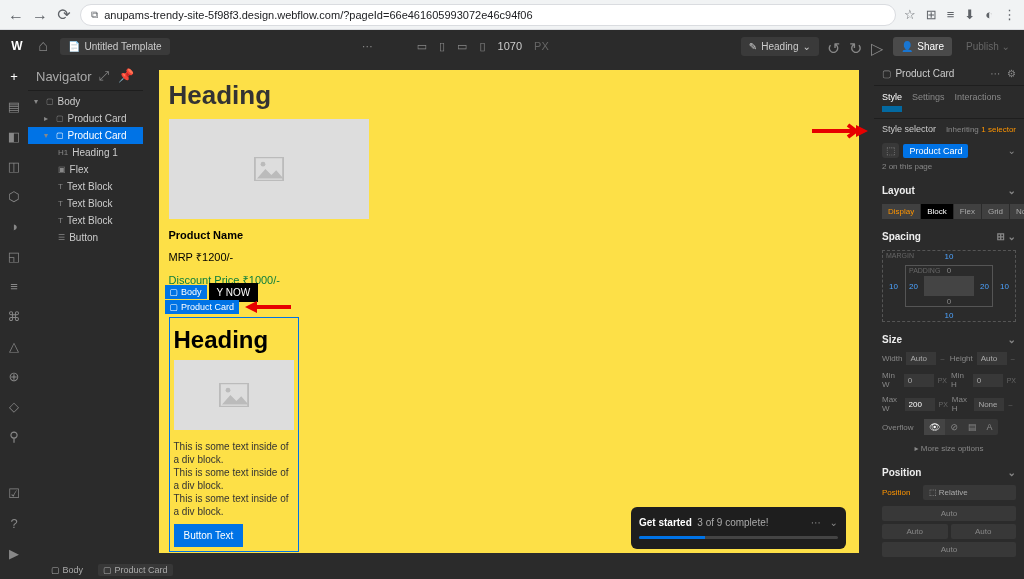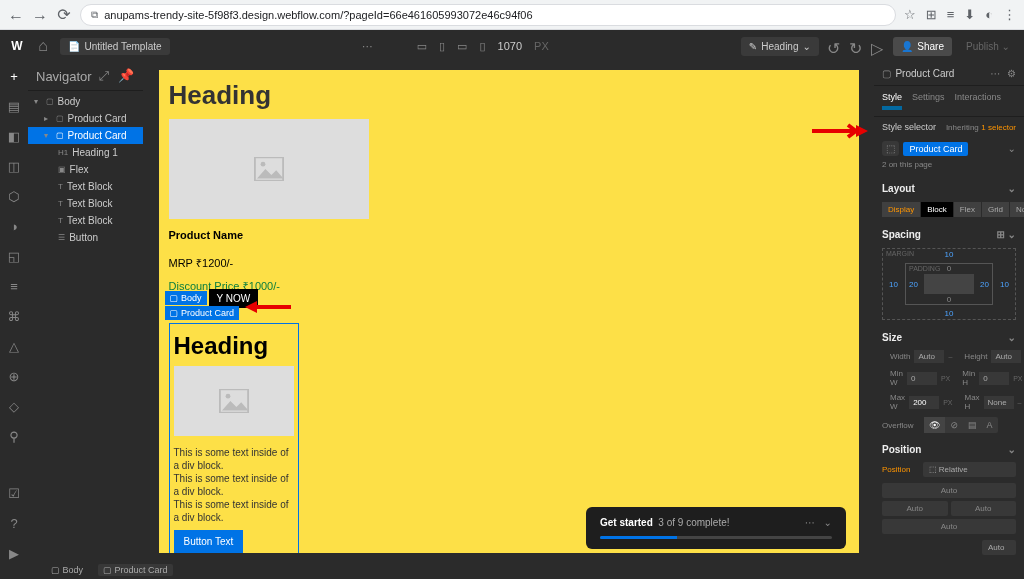--- a/index.html
+++ b/index.html
@@ -46,75 +46,75 @@
 .tree-item.sel .tree-icon { color: #fff; }
 .tree-caret { width: 8px; font-size: 8px; color: #888; }
 
 
 .canvas-wrap { flex: 1; background: #2b2b2b; display: flex; justify-content: center; padding: 8px; overflow: hidden; position: relative; }
 .canvas { width: 700px; background: #fde047; padding: 10px; overflow: hidden; }
 .card { max-width: 200px; margin-bottom: 30px; }
 .card h1 { font-size: 26px; font-weight: bold; margin-bottom: 8px; color: #333; }
 .img-ph { width: 100%; height: 100px; background: #ddd; display: flex; align-items: center; justify-content: center; color: #bbb; margin-bottom: 10px; }
 .img-ph svg { width: 30px; height: 24px; }
-.card .pname { font-size: 11px; font-weight: bold; margin-bottom: 14px; }
+.card .pname { font-size: 11px; font-weight: bold; margin-bottom: 8px; }
 .card .mrp { font-size: 11px; margin-bottom: 8px; }
 .card .disc { font-size: 11px; color: #0a7d3e; margin-bottom: 10px; }
 .card2 { position: relative; border: 1px solid #0073e6; max-width: 130px; padding: 4px; }
 .sel-label { position: absolute; top: -32px; left: -4px; background: #0073e6; color: #fff; font-size: 9px; padding: 2px 5px; display: flex; align-items: center; gap: 3px; }
 .sel-label2 { position: absolute; top: -17px; left: -4px; background: #0073e6; color: #fff; font-size: 9px; padding: 2px 5px; display: flex; align-items: center; gap: 3px; }
 .buy2 { position: absolute; top: -34px; left: 40px; background: #000; color: #fff; font-size: 10px; padding: 4px 8px; }
 .card2 h1 { font-size: 24px; font-weight: bold; margin: 4px 0 6px; }
 .card2 .tx { font-size: 10px; color: #333; line-height: 1.3; }
 .btn-primary { background: #0073e6; color: #fff; font-size: 10px; padding: 6px 10px; border: none; margin-top: 6px; display: inline-block; }
 
 
 .right-panel { width: 150px; background: #2b2b2b; color: #ccc; font-size: 10px; overflow-y: auto; }
 .rp-header { display: flex; align-items: center; padding: 6px 8px; border-bottom: 1px solid #1e1e1e; justify-content: space-between; }
 .rp-tabs { display: flex; gap: 10px; padding: 6px 8px; border-bottom: 1px solid #1e1e1e; font-size: 9px; }
 .rp-tab { color: #888; cursor: pointer; padding-bottom: 4px; }
-.rp-tab.active { color: #fff; border-bottom: 4px solid #0369a1; }
+.rp-tab.active { color: #fff; border-bottom: 6px solid #0369a1; }
 .rp-row { display: flex; justify-content: space-between; align-items: center; padding: 5px 8px; font-size: 9px; }
 .class-pill { background: #0073e6; color: #fff; padding: 2px 6px; border-radius: 2px; font-size: 9px; }
 .sel-row { display: flex; align-items: center; gap: 4px; padding: 4px 8px; }
 .sel-box { background: #383838; border-radius: 3px; padding: 2px 4px; display: flex; align-items: center; }
 .section-h { display: flex; justify-content: space-between; padding: 8px 8px 4px; font-size: 10px; font-weight: bold; color: #eee; }
 .disp-row { display: flex; gap: 0; padding: 4px 8px; font-size: 8px; }
 .disp-btn { padding: 3px 6px; background: #404040; color: #aaa; border-right: 1px solid #2b2b2b; }
 .disp-btn.active { color: #ff9500; }
 .disp-btn.sel { background: #000000; color: #fff; }
 .spacing-box { margin: 4px 8px; }
 .spacing-outer { border: 1px dashed #555; position: relative; height: 72px; font-size: 8px; }
 .spacing-inner { position: absolute; top: 14px; bottom: 14px; left: 22px; right: 22px; border: 1px solid #555; display: flex; align-items: center; justify-content: center; }
 .spacing-core { position: absolute; top: 10px; bottom: 10px; left: 18px; right: 18px; background: #444; }
 .sp-label { position: absolute; font-size: 7px; color: #666; }
 .sp-val { position: absolute; color: #4da3ff; font-size: 8px; }
 .sp-val.zero { color: #888; }
 .size-row { display: flex; align-items: center; padding: 3px 8px; gap: 4px; font-size: 8px; }
-.size-row label { width: 34px; color: #888; margin-left: 8px; }
+.size-row label { width: 34px; color: #888; }
 .size-inp { background: #383838; color: #aaa; padding: 2px 4px; width: 30px; font-size: 8px; border: none; }
 .size-unit { color: #666; font-size: 7px; width: 14px; }
 .more-opt { text-align: center; padding: 6px; font-size: 8px; color: #888; }
 .pos-row { display: flex; gap: 3px; padding: 3px 8px; align-items: center; font-size: 8px; }
 .pos-sel { background: #383838; padding: 3px 6px; flex: 1; color: #aaa; border-radius: 2px; }
 .pos-grid { display: grid; grid-template-columns: 1fr 1fr; gap: 3px; padding: 3px 8px; }
 .pos-cell { background: #383838; padding: 3px; text-align: center; font-size: 8px; color: #888; border-radius: 2px; }
 .pos-cell.c { grid-column: 1/3; }
 .overflow-row { display: flex; align-items: center; padding: 3px 8px; gap: 4px; font-size: 8px; }
 .ov-label { color: #888; width: 38px; }
 .ov-opts { display: flex; background: #383838; border-radius: 2px; }
 .ov-opt { padding: 3px 5px; color: #888; font-size: 9px; }
 .ov-opt.active { background: #444; color: #fff; }
 
 
 .arrow { position: absolute; }
 .arrow svg { display: block; }
 
 
-.toast { position: absolute; bottom: 30px; right: 178px; background: #1e1e1e; color: #fff; width: 260px; padding: 10px 14px; border-radius: 6px; font-size: 10px; }
+.toast { position: absolute; bottom: 30px; right: 178px; background: #1e1e1e; color: #fff; width: 215px; padding: 10px 8px; border-radius: 6px; font-size: 10px; }
 .toast-h { display: flex; justify-content: space-between; }
 .toast-bar { margin-top: 8px; height: 3px; background: #444; border-radius: 2px; overflow: hidden; }
 .toast-fill { height: 100%; background: #0073e6; width: 33%; }
 
 
 .bottom { height: 18px; background: #2b2b2b; display: flex; align-items: center; padding: 0 8px; gap: 10px; font-size: 9px; color: #aaa; }
 .crumb { display: flex; align-items: center; gap: 3px; padding: 1px 5px; border-radius: 2px; }
 .crumb:last-child { background: #383838; }
 
 
@@ -397,20 +397,24 @@
     </div>
     <div class="overflow-row">
       <span class="ov-label">Overflow</span>
       <div class="ov-opts">
         <div class="ov-opt active">👁</div>
         <div class="ov-opt">⊘</div>
         <div class="ov-opt">▤</div>
         <div class="ov-opt">A</div>
       </div>
     </div>
+    <div class="more-opt">
+      <span>▸</span>
+      <span>More size options</span>
+    </div>
 
     <div class="section-h">
       <span>Position</span>
       <span style="color:#888;">⌄</span>
     </div>
     <div class="pos-row">
       <span class="orange" style="width:38px;">Position</span>
       <div class="pos-sel">
         <span>⬚</span>
         <span>Relative</span>

